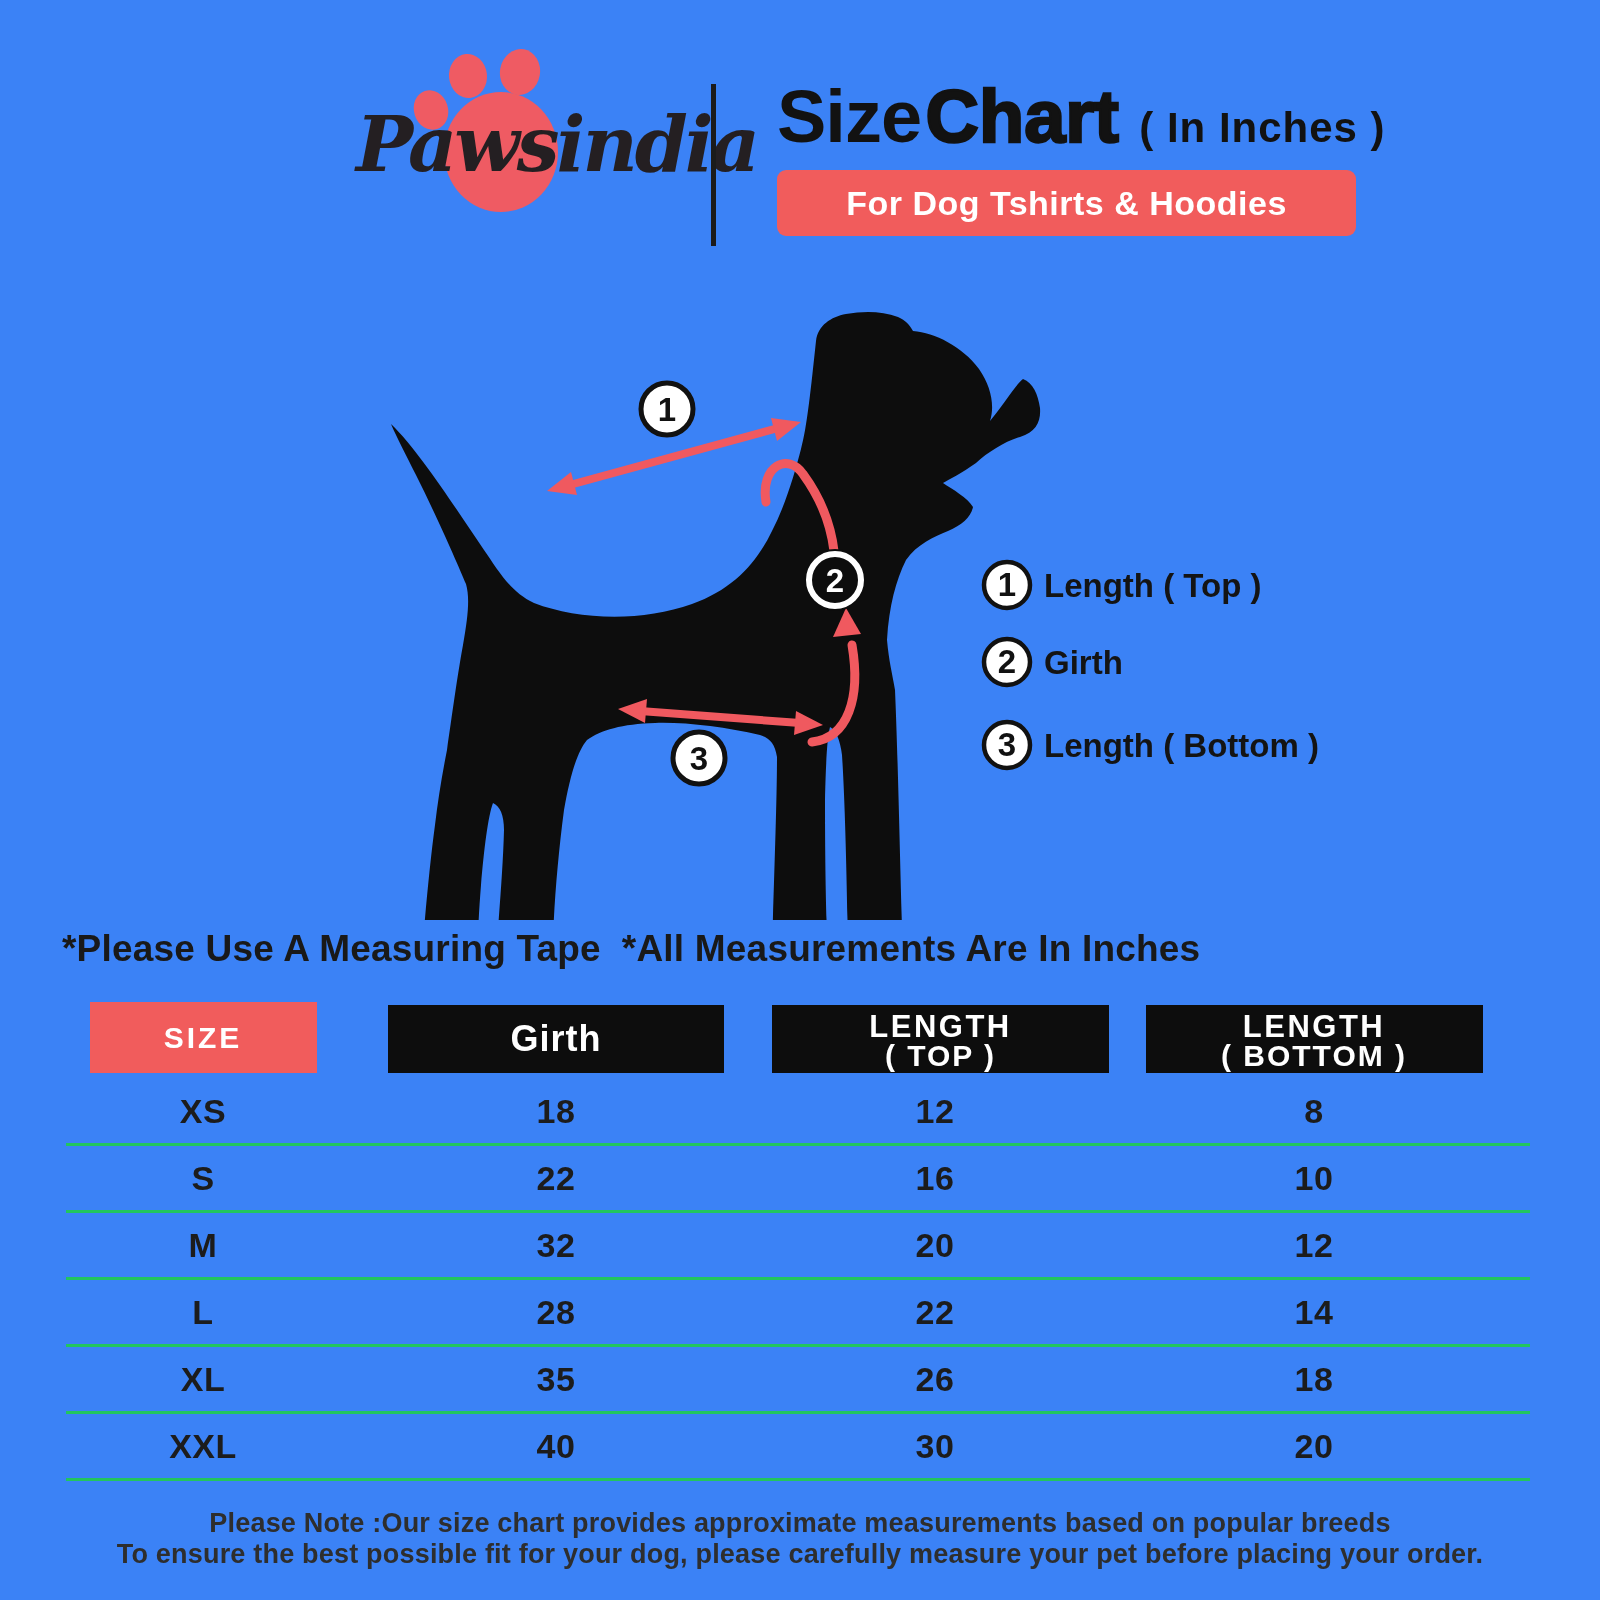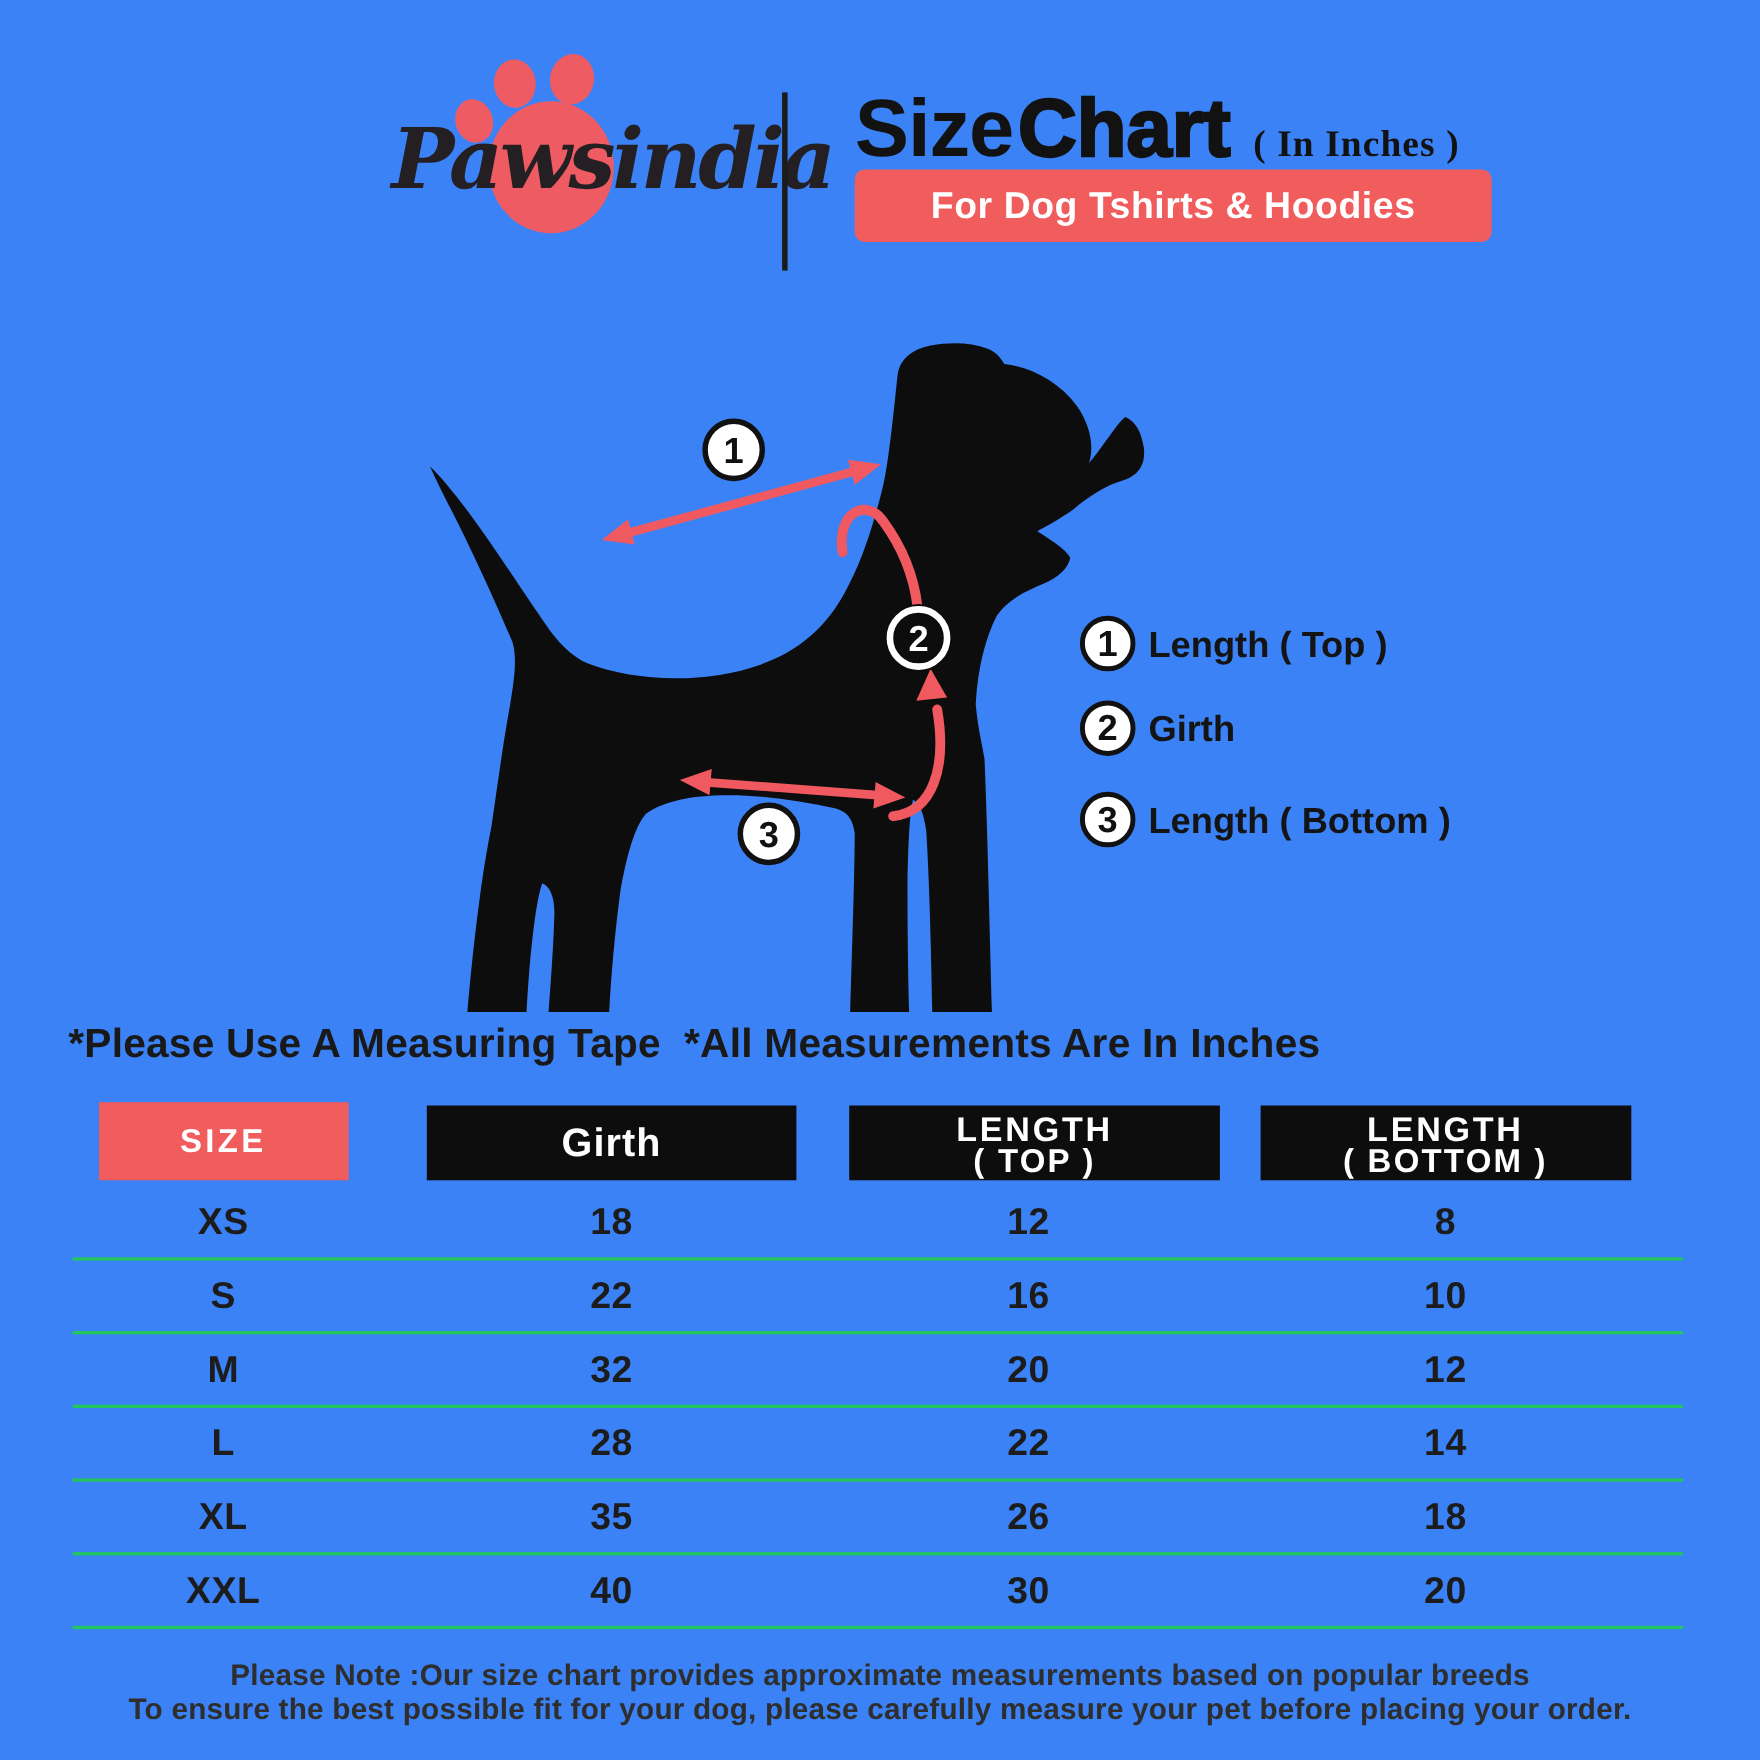--- a/index.html
+++ b/index.html
@@ -11,23 +11,23 @@
   .logo-svg{position:absolute;left:358px;top:42px;}
   .logo-text{
     position:absolute;left:356px;top:100px;
     font-family:"DejaVu Serif",serif;font-style:italic;font-weight:bold;
     font-size:76px;letter-spacing:-3px;color:#241f22;
   }
   .v-divider{position:absolute;left:711px;top:84px;width:5px;height:162px;background:#1b1b1b;}
   .title{position:absolute;left:777px;top:74px;white-space:nowrap;color:#121212;}
   .title .t-reg{font-size:74px;font-weight:700;letter-spacing:-1px;}
   .title .t-bold{font-size:74px;font-weight:900;-webkit-text-stroke:2.5px #121212;letter-spacing:0px;}
-  .title .t-suffix{font-size:34px;font-weight:700;margin-left:16px;letter-spacing:1px;font-family:Liberation Serif, serif;}
+  .title .t-suffix{font-size:42px;font-weight:700;margin-left:16px;letter-spacing:1px;}
   .badge{
-    position:absolute;left:777px;top:154px;width:579px;height:66px;border-radius:9px;
+    position:absolute;left:777px;top:170px;width:579px;height:66px;border-radius:9px;
     background:#F15C5C;color:#fff;font-size:34px;font-weight:700;letter-spacing:0.5px;
     display:flex;align-items:center;justify-content:center;
   }
   
   .diagram-svg{position:absolute;left:330px;top:270px;}
   .legend-label{font-size:33px;font-weight:700;fill:#141414;}
   .circ-num{font-size:33px;font-weight:700;fill:#111;text-anchor:middle;}
   .circ-num-white{font-size:33px;font-weight:700;fill:#fff;text-anchor:middle;}
   
   .note{

